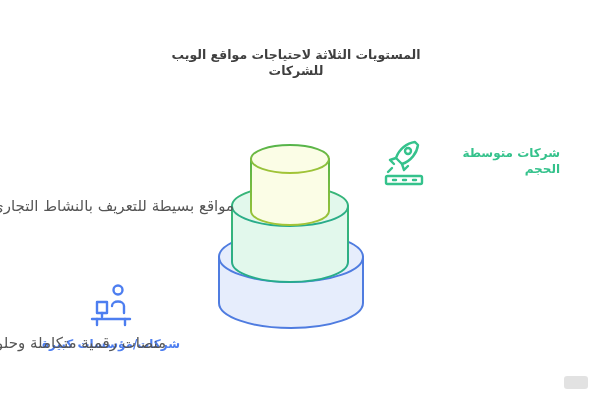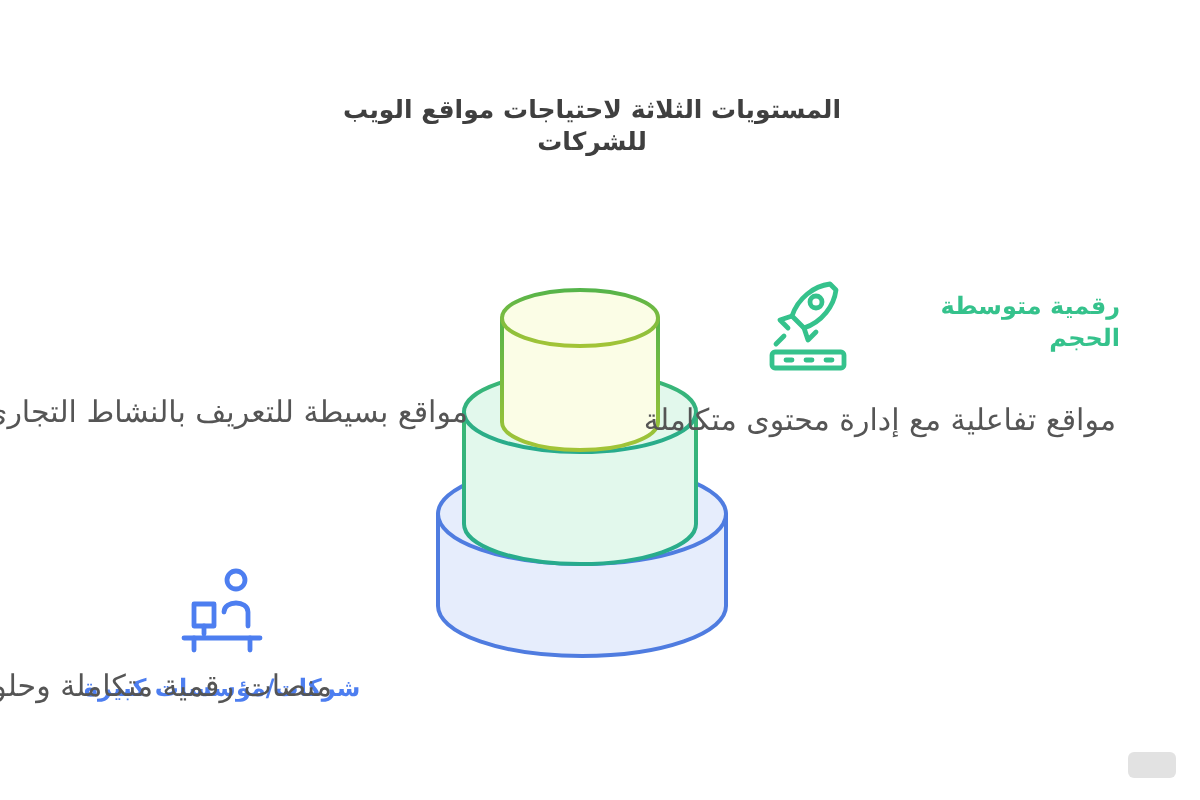--- a/index.html
+++ b/index.html
@@ -70,31 +70,30 @@
       <path d="M 251 159 L 251 211 A 39 14 0 0 0 329 211 L 329 159 Z" fill="#fbfde6" stroke="url(#gTop)" stroke-width="2" stroke-linejoin="round"></path>
       <ellipse cx="290" cy="159" rx="39" ry="14" fill="#fbfde6" stroke="url(#gTop)" stroke-width="2"></ellipse>
     </g>
   </svg>
 
   <div class="title">المستويات الثلاثة لاحتياجات مواقع الويب للشركات</div>
 
   <div class="desc d-top-left">مواقع بسيطة للتعريف بالنشاط التجاري وخدماته</div>
 
   <div class="callout co-right">
-    <div class="label">رقمية متوسطة الحجم</div>
+    <div class="label">شركات متوسطة الحجم</div>
     <svg class="icon-box" width="44" height="50" viewBox="0 0 44 50" fill="none" stroke="#35c28c" stroke-width="2.4" stroke-linecap="round" stroke-linejoin="round">
       <path d="M 33 5 C 25 6 17 12 14 21 L 20 27 C 29 24 35 16 36 8 Z"></path>
       <circle cx="26" cy="14" r="3"></circle>
       <path d="M 14 21 L 8 23 L 12 27 M 20 27 L 22 33 L 26 29"></path>
       <path d="M 10 31 L 6 35"></path>
       <rect x="4" y="39" width="36" height="8" rx="1.5"></rect>
       <path d="M 11 43 L 14 43 M 21 43 L 24 43 M 31 43 L 34 43"></path>
     </svg>
   </div>
-  <div class="desc d-right">مواقع تفاعلية مع إدارة محتوى متكاملة</div>
 
   <div class="callout co-bottom-left">
     <svg class="icon-box" width="44" height="48" viewBox="0 0 44 48" fill="none" stroke="#4d7ef0" stroke-width="2.4" stroke-linecap="round" stroke-linejoin="round">
       <circle cx="29" cy="10" r="4.5"></circle>
       <path d="M 23 26 C 23 20 35 20 35 26 L 35 33"></path>
       <path d="M 8 22 L 18 22 L 18 33 L 8 33 Z"></path>
       <path d="M 13 33 L 13 37"></path>
       <path d="M 3 39 L 41 39"></path>
       <path d="M 8 39 L 8 45 M 36 39 L 36 45"></path>
     </svg>

